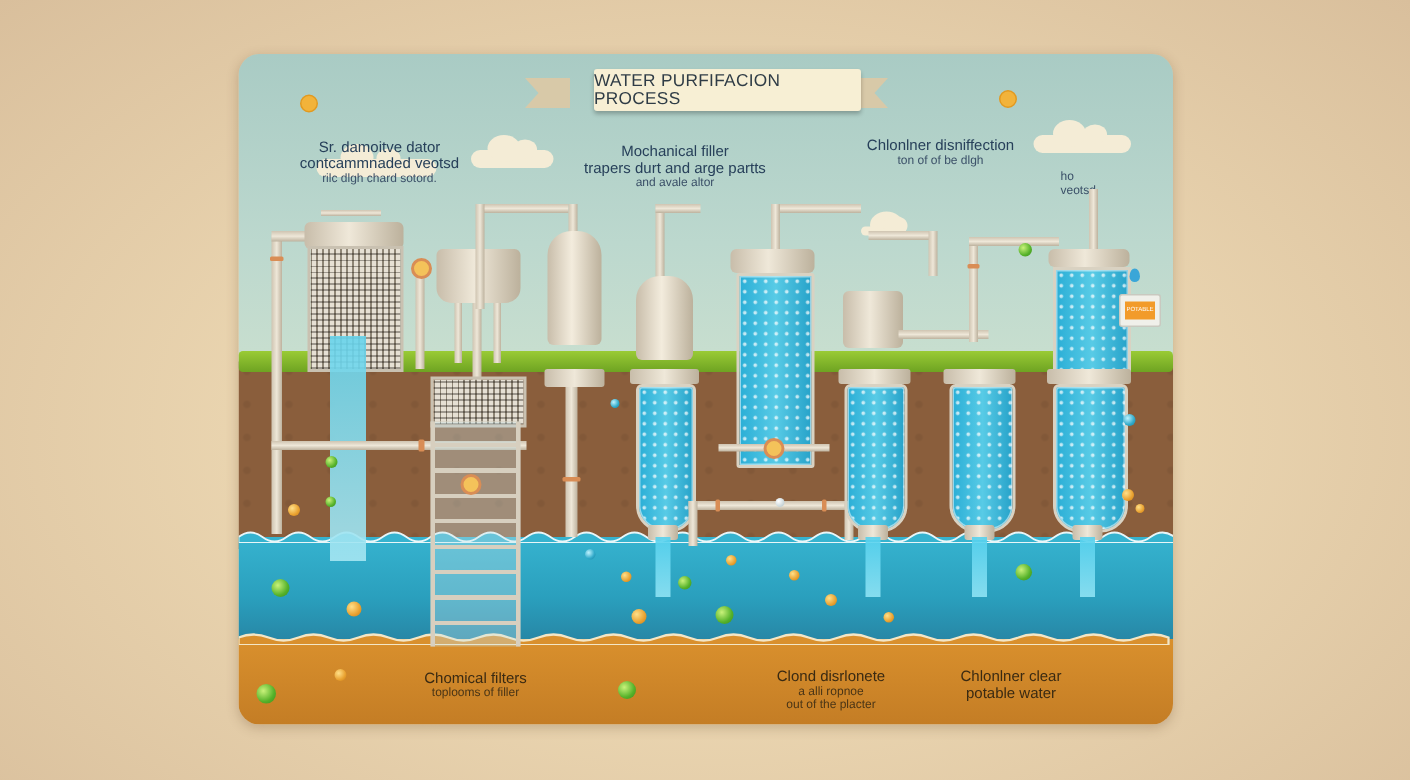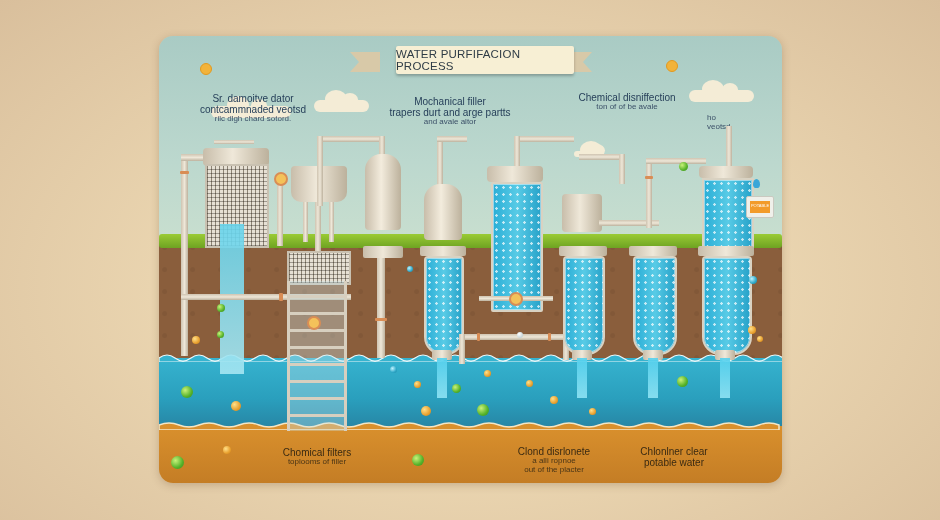--- a/index.html
+++ b/index.html
@@ -112,22 +112,22 @@
     <div class="main">Sr. damoitve dator</div>
     <div class="main">contcammnaded veotsd</div>
     <div class="sub">rilc dlgh chard sotord.</div>
   </div>
   <div class="label" style="left:211px;top:60px;width:160px;">
     <div class="main">Mochanical filler</div>
     <div class="main">trapers durt and arge partts</div>
     <div class="sub">and avale altor</div>
   </div>
   <div class="label" style="left:398px;top:56px;width:140px;">
-    <div class="main">Chemical disniffection</div>
-    <div class="sub">ton of of be avale</div>
+    <div class="main">Chlonlner disniffection</div>
+    <div class="sub">ton of of be dlgh</div>
   </div>
   <div class="label" style="left:548px;top:78px;width:30px;text-align:left;">
     <div class="sub">ho</div>
     <div class="sub">veotsd</div>
   </div>
 
   <div class="soil"></div>
   <div class="water"></div>
   <svg class="wave-top" viewBox="0 0 623 10" preserveAspectRatio="none">
     <path d="M0 6 Q8 0 16 6 T32 6 T48 6 T64 6 T80 6 T96 6 T112 6 T128 6 T144 6 T160 6 T176 6 T192 6 T208 6 T224 6 T240 6 T256 6 T272 6 T288 6 T304 6 T320 6 T336 6 T352 6 T368 6 T384 6 T400 6 T416 6 T432 6 T448 6 T464 6 T480 6 T496 6 T512 6 T528 6 T544 6 T560 6 T576 6 T592 6 T608 6 T624 6 V10 H0Z" fill="#36b3cf" stroke="#e9f6f8" stroke-width="1.2"></path>

